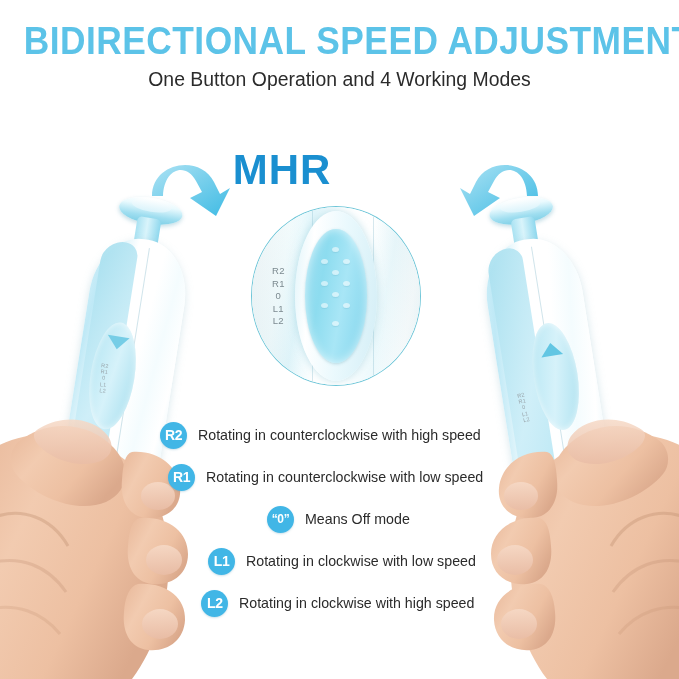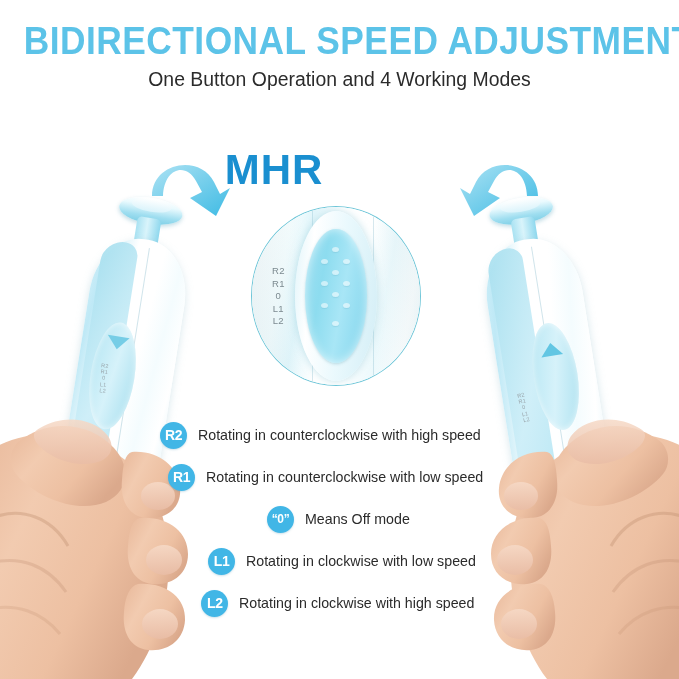--- a/index.html
+++ b/index.html
@@ -28,21 +28,21 @@
     position:absolute;top:68px;left:0;width:679px;
     text-align:center;
     font-size:20px;
     color:#2b2b2b;
     white-space:nowrap;
     transform:scaleX(0.97);
   }
 
   
   .mhr{
-    position:absolute;left:0;top:146px;width:548px;
+    position:absolute;left:8px;top:146px;width:548px;
     text-align:center;
     font-size:42px;font-weight:bold;
     color:#1a8fd0;
     letter-spacing:1px;
   }
 
   
   .magnifier{
     position:absolute;left:251px;top:206px;
     width:168px;height:178px;

